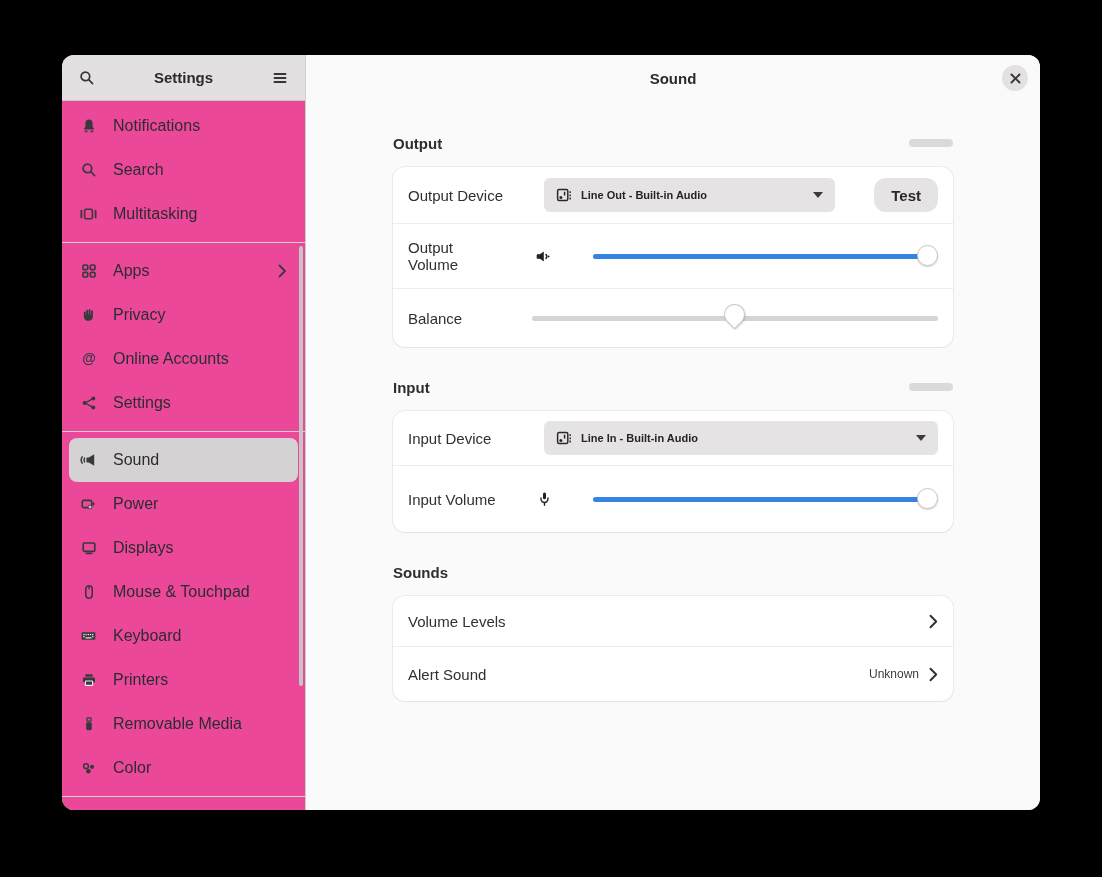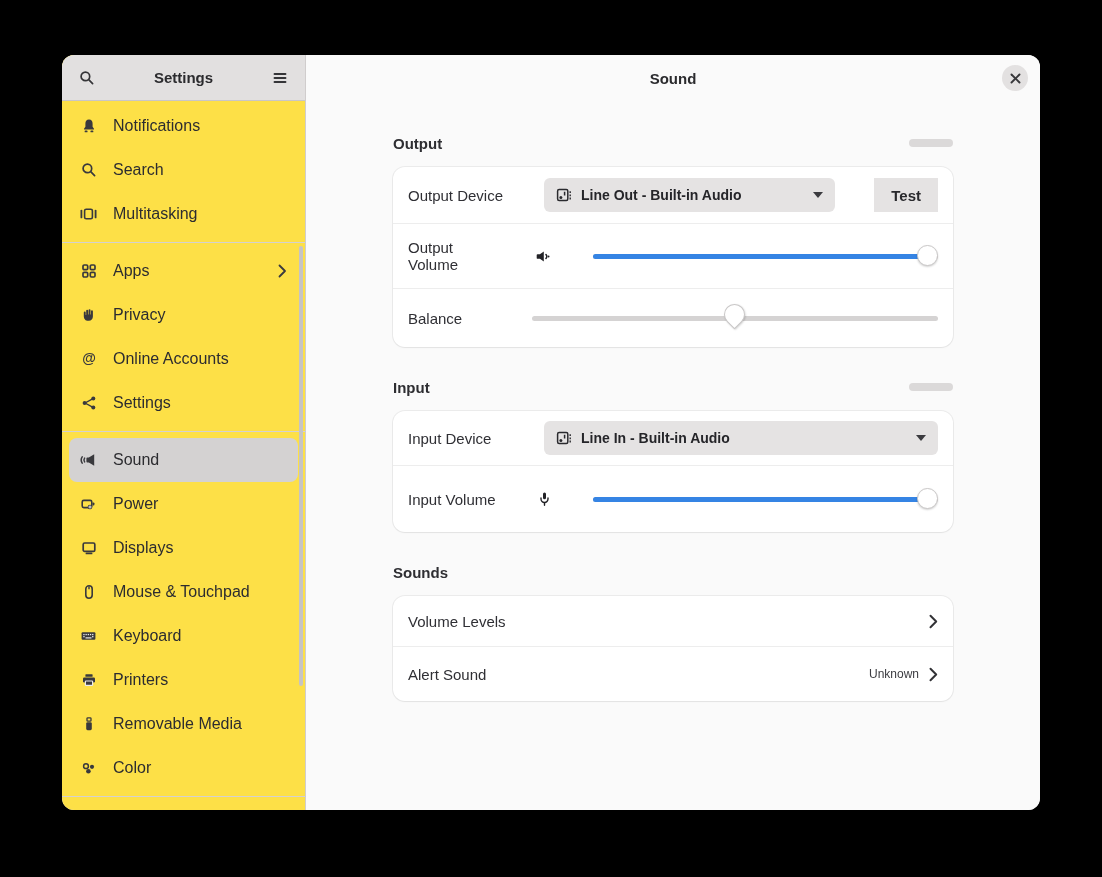--- a/index.html
+++ b/index.html
@@ -7,21 +7,21 @@
     width:1102px;height:877px;background:#000;overflow:hidden;
     font-family:"Liberation Sans","DejaVu Sans",sans-serif;
     -webkit-font-smoothing:antialiased;
   }
   .window{
     position:absolute;left:62px;top:55px;width:978px;height:755px;
     border-radius:12px;overflow:hidden;display:flex;background:#fafafa;
     box-shadow:0 10px 40px rgba(0,0,0,.6);
   }
   
-  .sidebar{width:243px;flex:0 0 243px;background:#fde047;border-right:1px solid #d0cdcd;display:flex;flex-direction:column;position:relative;}
+  .sidebar{width:243px;flex:0 0 243px;background:#ec4899;border-right:1px solid #d0cdcd;display:flex;flex-direction:column;position:relative;}
   .side-header{height:46px;flex:0 0 46px;background:#e2e0e0;border-bottom:1px solid #c9c6c6;display:flex;align-items:center;padding:0 10px;box-sizing:border-box;}
   .icon-btn{width:30px;height:30px;border:none;background:transparent;border-radius:6px;display:flex;align-items:center;justify-content:center;color:#353538;cursor:pointer;padding:0;}
   .side-title{flex:1;text-align:center;font-size:15px;font-weight:bold;color:#2b2b2e;}
   .side-list{flex:1;padding-top:3px;overflow:hidden;position:relative;}
   .side-item{height:44px;margin:0 7px;border-radius:8px;display:flex;align-items:center;gap:16px;padding:0 11px;cursor:pointer;}
   .side-item.selected{background:#d4d2d2;}
   .side-item .icn{width:17px;height:17px;display:flex;align-items:center;justify-content:center;color:#39393d;}
   .side-item .lbl{font-size:16px;color:#2c2c30;flex:1;}
   .side-item .chev{color:#3a3a3e;display:flex;}
   .side-sep{height:1px;background:#d4d1d1;margin:6px 0;}
@@ -42,24 +42,24 @@
   .divider{height:1px;background:#ededed;}
   .row{display:flex;align-items:center;padding:0 15px;box-sizing:border-box;min-height:56px;gap:27px;}
   .row-label{flex:0 0 97px;font-size:15px;color:#2f2f34;}
   .row.vol{min-height:64px;}
   .row.vol-in{min-height:66px;}
   .row.bal{min-height:58px;}
   .row.dev-in{min-height:54px;}
   
   .dropdown{flex:1;height:34px;margin-left:12px;border:none;border-radius:6px;background:#e5e3e3;display:flex;align-items:center;gap:9px;padding:0 12px;cursor:pointer;min-width:0;}
   .dropdown .icn{color:#2a2a2e;display:flex;flex:0 0 auto;}
-  .dd-text{font-size:14px;font-weight:bold;color:#252529;white-space:nowrap;overflow:hidden;}
+  .dd-text{font-size:11px;font-weight:bold;color:#252529;white-space:nowrap;overflow:hidden;}
   .dd-spacer{flex:1;}
   .caret{width:0;height:0;border-left:5.5px solid transparent;border-right:5.5px solid transparent;border-top:6px solid #3b3b3f;flex:0 0 auto;}
-  .btn{height:34px;margin-left:12px;border:none;border-radius:0;background:#e5e3e3;padding:0 17px;font-size:15px;font-weight:bold;color:#29292d;cursor:pointer;font-family:inherit;}
+  .btn{height:34px;margin-left:12px;border:none;border-radius:12px;background:#e5e3e3;padding:0 17px;font-size:15px;font-weight:bold;color:#29292d;cursor:pointer;font-family:inherit;}
   
   .vol-icn{width:24px;flex:0 0 24px;display:flex;align-items:center;justify-content:center;color:#222226;margin-right:10px;}
   .slider{flex:1;position:relative;height:26px;cursor:pointer;}
   .track{position:absolute;left:0;right:0;top:10.5px;height:5px;border-radius:2.5px;background:#d5d3d3;}
   .fill{height:100%;border-radius:2.5px;background:#3584e4;}
   .knob{position:absolute;top:2px;width:21px;height:21px;border-radius:50%;background:#fff;border:1px solid #c9c7c7;box-shadow:0 1px 2px rgba(0,0,0,.18);box-sizing:border-box;margin-left:-11px;}
   .knob.teardrop{border-radius:50% 50% 50% 0;transform:rotate(-45deg);top:-1px;}
   
   .nav-row{display:flex;align-items:center;padding:0 15px;min-height:50px;cursor:pointer;}
   .nav-row.alert{min-height:54px;}

